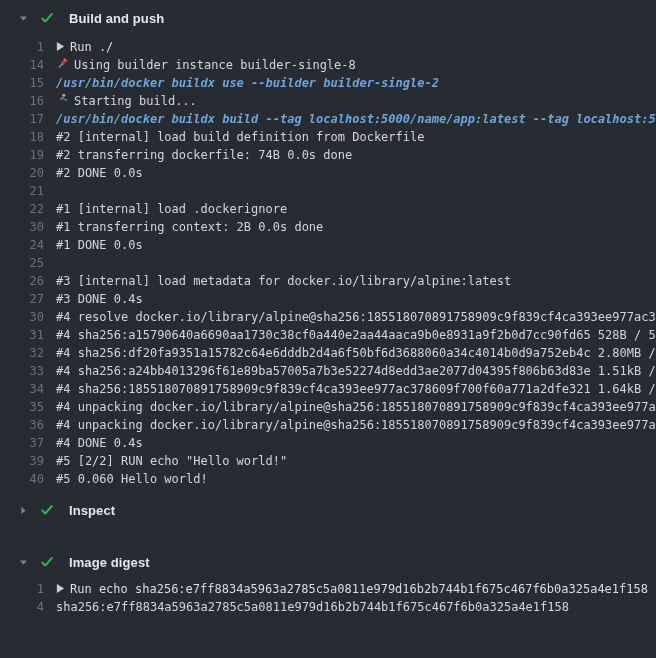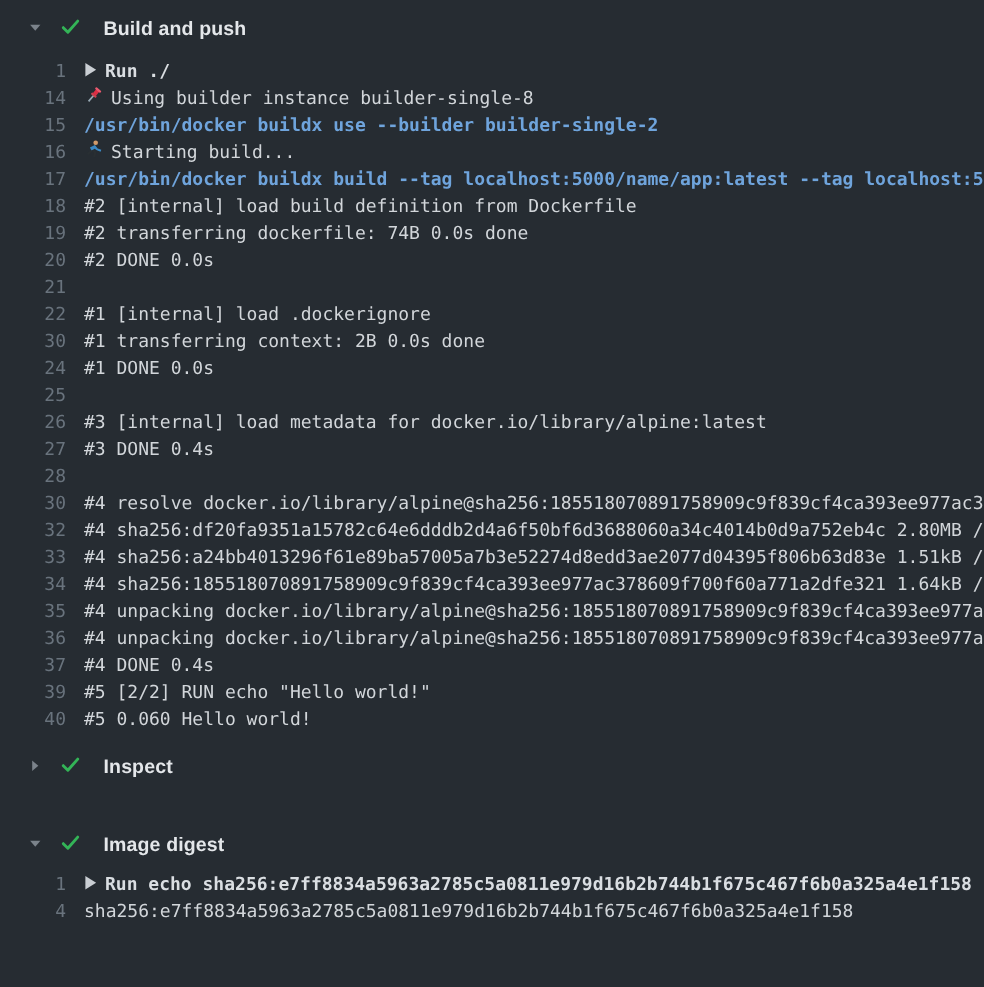--- a/index.html
+++ b/index.html
@@ -24,22 +24,22 @@
   .sec-1{padding-top:4px;}
   .sec-3{margin-top:24px;}
   .lines{margin-top:6px;padding-bottom:8px;}
   .lines-tight{margin-top:4px;padding-bottom:2px;}
   .log-line{display:flex;height:18px;line-height:18px;font-size:12px;overflow:hidden;}
   .ln{
     width:44px;flex:none;text-align:right;color:#69737d;
     cursor:pointer;
   }
   .content{margin-left:12px;white-space:pre;color:#d2d6da;}
-  .content.cmd{color:#6fa4dc;font-weight:bold;}
-  .content.group{color:#dadee2;font-weight:bold;}
+  .content.cmd{color:#6fa4dc;font-weight:bold;font-style:italic;}
+  .content.group{color:#dadee2;font-weight:normal;}
   .line-icon{display:inline-block;margin-right:5px;}
   .line-icon svg{vertical-align:-1px;}
   .caret svg,.check svg{display:block;}
 </style>
 </head>
 <body>
 
 <div class="viewer">
 
   <div class="section sec-1">
@@ -125,26 +125,26 @@
         </div>
         <div class="log-line">
           <span class="ln">26</span>
           <span class="content"><span>#3 [internal] load metadata for docker.io/library/alpine:latest</span></span>
         </div>
         <div class="log-line">
           <span class="ln">27</span>
           <span class="content"><span>#3 DONE 0.4s</span></span>
         </div>
         <div class="log-line">
-          <span class="ln">28</span>
-          <span class="content"><span></span></span>
-        </div>
-        <div class="log-line">
           <span class="ln">30</span>
           <span class="content"><span>#4 resolve docker.io/library/alpine@sha256:185518070891758909c9f839cf4ca393ee977ac3</span></span>
+        </div>
+        <div class="log-line">
+          <span class="ln">31</span>
+          <span class="content"><span>#4 sha256:a15790640a6690aa1730c38cf0a440e2aa44aaca9b0e8931a9f2b0d7cc90fd65 528B / 5</span></span>
         </div>
         <div class="log-line">
           <span class="ln">32</span>
           <span class="content"><span>#4 sha256:df20fa9351a15782c64e6dddb2d4a6f50bf6d3688060a34c4014b0d9a752eb4c 2.80MB /</span></span>
         </div>
         <div class="log-line">
           <span class="ln">33</span>
           <span class="content"><span>#4 sha256:a24bb4013296f61e89ba57005a7b3e52274d8edd3ae2077d04395f806b63d83e 1.51kB /</span></span>
         </div>
         <div class="log-line">

